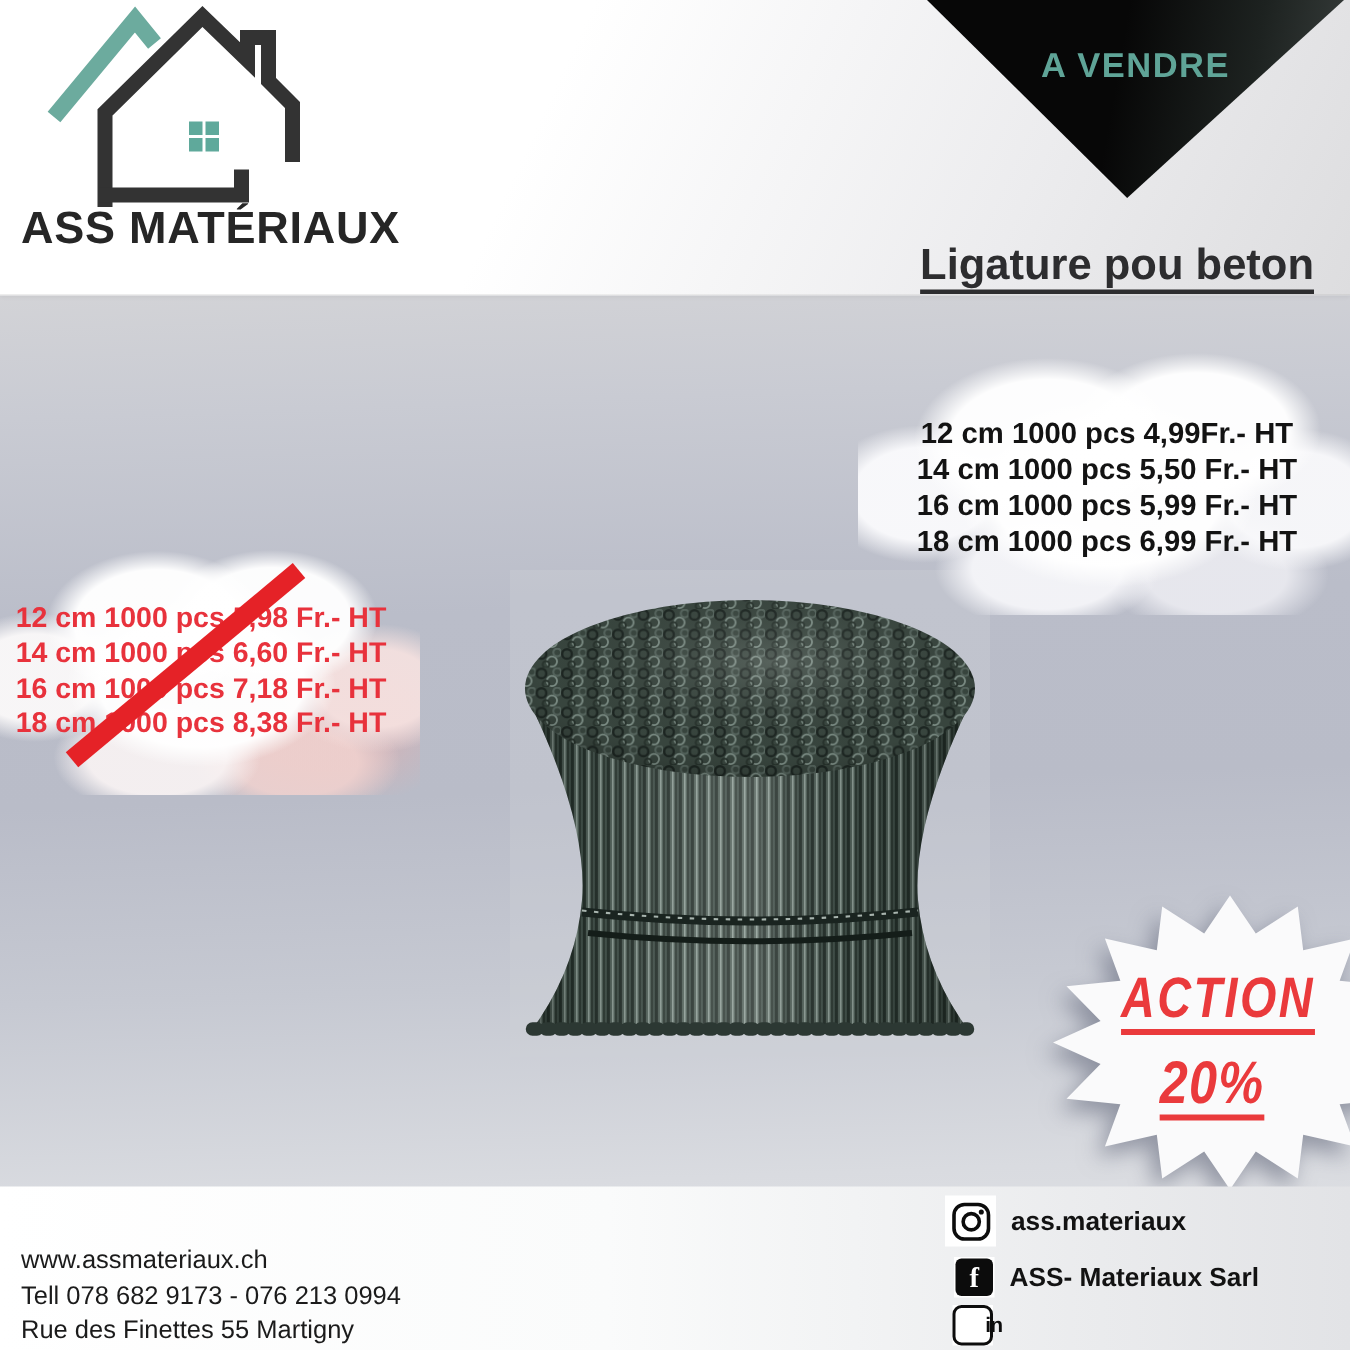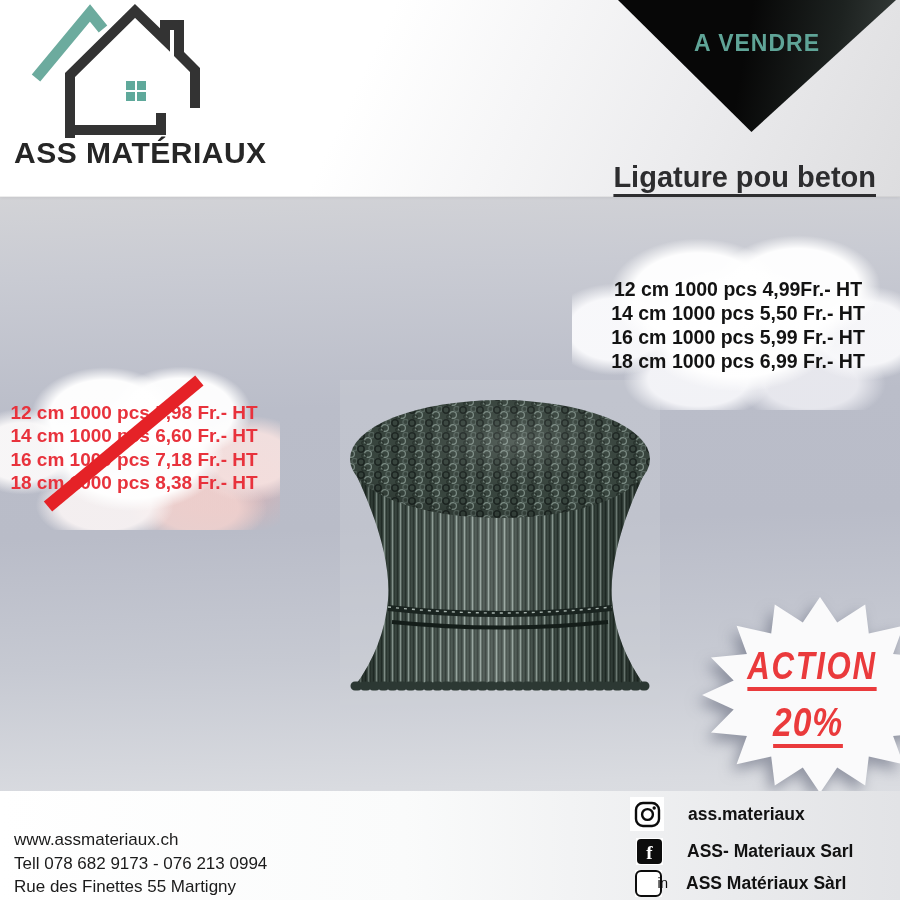--- a/index.html
+++ b/index.html
@@ -90,32 +90,32 @@
 
   
   .footer{
     position:absolute;left:0;top:791px;width:900px;height:109px;
     background:linear-gradient(90deg,#ffffff 0%,#fafbfb 45%,#e2e3e6 100%);
     z-index:5;
   }
   .contact{position:absolute;left:14px;top:9px;font-size:17px;line-height:23.5px;color:#1b1b1b;margin-top:28px;}
   .contact div{white-space:nowrap;}
   .social{position:absolute;left:630px;top:3px;}
-  .social-row{display:flex;align-items:center;gap:24px;}
+  .social-row{display:flex;align-items:center;gap:10px;}
   .row-ig{margin-top:3px;}
   .row-fb{margin-top:7px;margin-left:6px;}
   .row-in{margin-top:5px;margin-left:5px;}
   .icon-box{background:#ffffff;display:flex;align-items:center;justify-content:center;}
   .ig-box{width:34px;height:34px;}
   .fb-box{width:27px;height:27px;}
   .in-box{width:27px;height:27px;}
   .fb-square{width:25px;height:25px;background:#0c0c0c;border-radius:4px;display:flex;align-items:center;justify-content:center;}
   .fb-f{color:#ffffff;font-size:19px;font-weight:bold;font-family:"Liberation Serif",serif;margin-top:3px;}
   .in-square{width:23px;height:23px;border:2.2px solid #0c0c0c;border-radius:6px;display:flex;align-items:center;justify-content:center;}
-  .in-txt{font-size:14px;font-weight:normal;color:#0c0c0c;letter-spacing:-.5px;margin-top:-1px;margin-left:28px;}
+  .in-txt{font-size:14px;font-weight:bold;color:#0c0c0c;letter-spacing:-.5px;margin-top:-1px;margin-left:28px;}
   .social-label{font-size:17.5px;font-weight:bold;color:#121212;white-space:nowrap;}
 </style>
 </head>
 <body>
 
 <div class="page">
 
   <div class="band">
     <div class="logo-block">
       <svg class="logo-svg" width="210" height="134" viewBox="0 0 210 134">
@@ -235,18 +235,17 @@
             </div>
         </div>
         <div class="social-label">ASS- Materiaux Sarl</div>
       </div>
       <div class="social-row row-in">
         <div class="icon-box in-box">
           <div class="in-square">
               <span class="in-txt">in</span>
             </div>
         </div>
-        <div class="social-label">ASS Matériaux Sàrl</div>
       </div>
     </div>
   </div>
 
 </div>
 
 </body></html>

